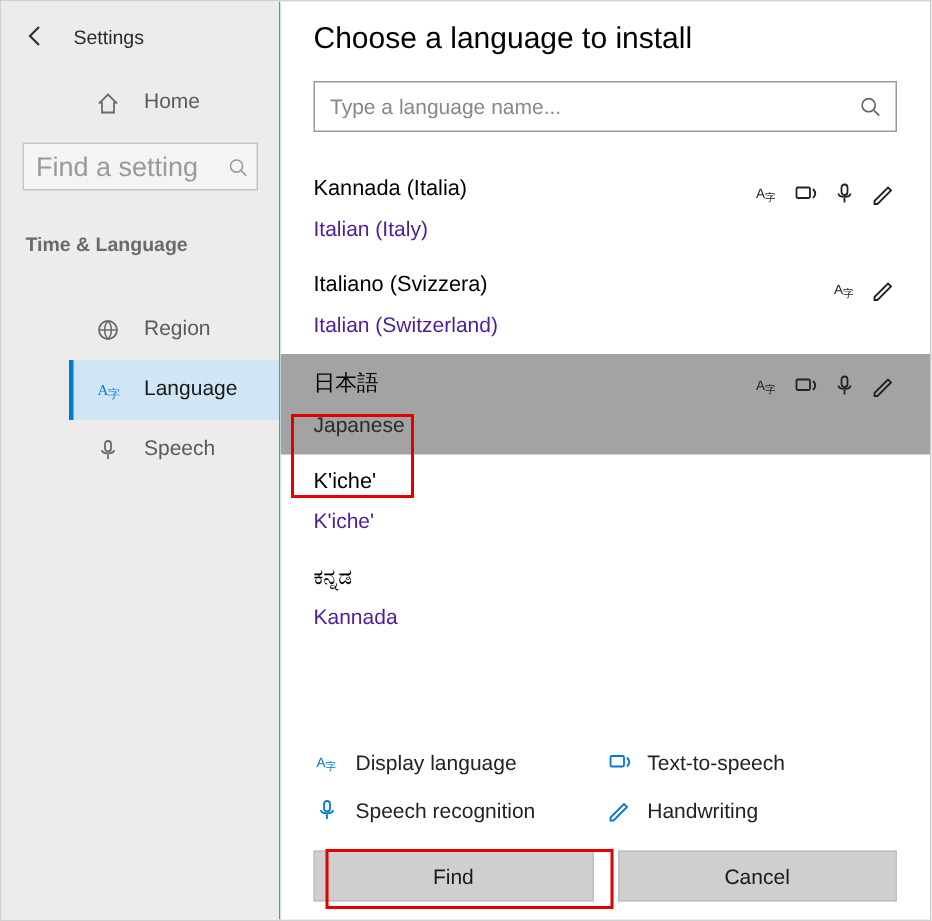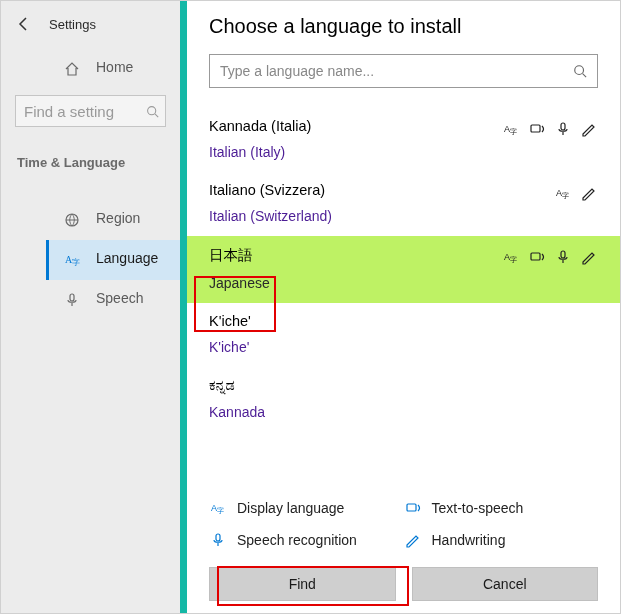--- a/index.html
+++ b/index.html
@@ -12,21 +12,21 @@
     overflow: hidden;
     background: #fff;
     border: 1px solid #d0d0d0;
   }
   .shell { display: flex; height: 100%; }
 
   
   .sidebar {
     width: 186px;
     background: #ececec;
-    border-right: 7px solid #14b8a6;
+    border-right: 1px solid #14b8a6;
     padding-top: 4px;
   }
   .side-top {
     display: flex;
     align-items: center;
     padding: 8px 12px 14px 12px;
     font-size: 13px;
     color: #2a2a2a;
   }
   .back-btn {
@@ -74,21 +74,21 @@
     background: #f4f4f4;
     height: 32px;
     display: flex; align-items: center;
     padding: 0 8px;
     color: #9a9a9a;
     font-size: 13px;
     position: relative;
   }
   .find-setting input {
     border: none; background: transparent; width: 100%;
-    font-size: 15px; color: #333;
+    font-size: 18px; color: #333;
   }
   .find-setting input::placeholder { color: #9a9a9a; }
   .find-setting .srch-ic { position: absolute; right: 6px; color: #9a9a9a; }
 
   .side-spacer { height: 22px; }
 
   
   .panel {
     flex: 1;
     display: flex;
@@ -123,21 +123,21 @@
     overflow: hidden;
   }
   .lang-item {
     padding: 10px 22px 12px 22px;
     display: flex;
     align-items: flex-start;
     justify-content: space-between;
     position: relative;
   }
   .lang-item.selected {
-    background: #bef264;
+    background: #a3a3a3;
   }
   .lang-text { display: flex; flex-direction: column; }
   .lang-native { font-size: 14.5px; color: #000; margin-bottom: 10px; }
   .lang-eng { font-size: 14px; color: #4c1d95; }
   .lang-item.selected .lang-eng { color: #2a2a2a; }
   .lang-icons {
     display: flex; gap: 8px; align-items: center;
     padding-top: 2px;
     color: #222;
   }

